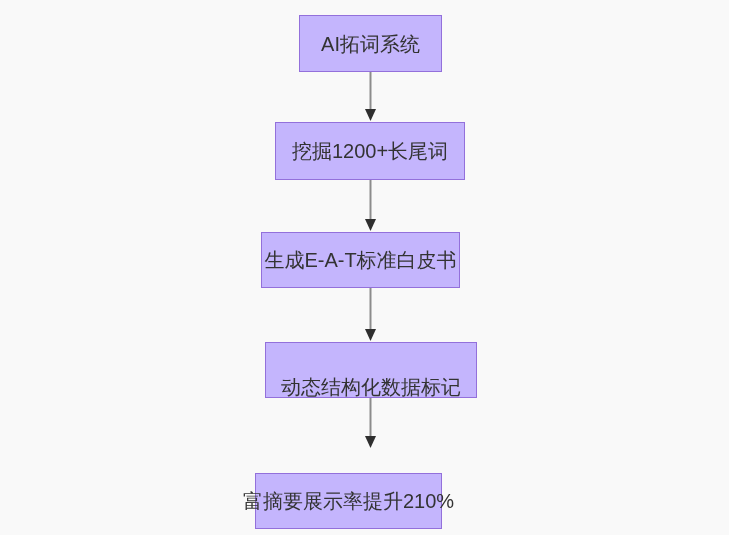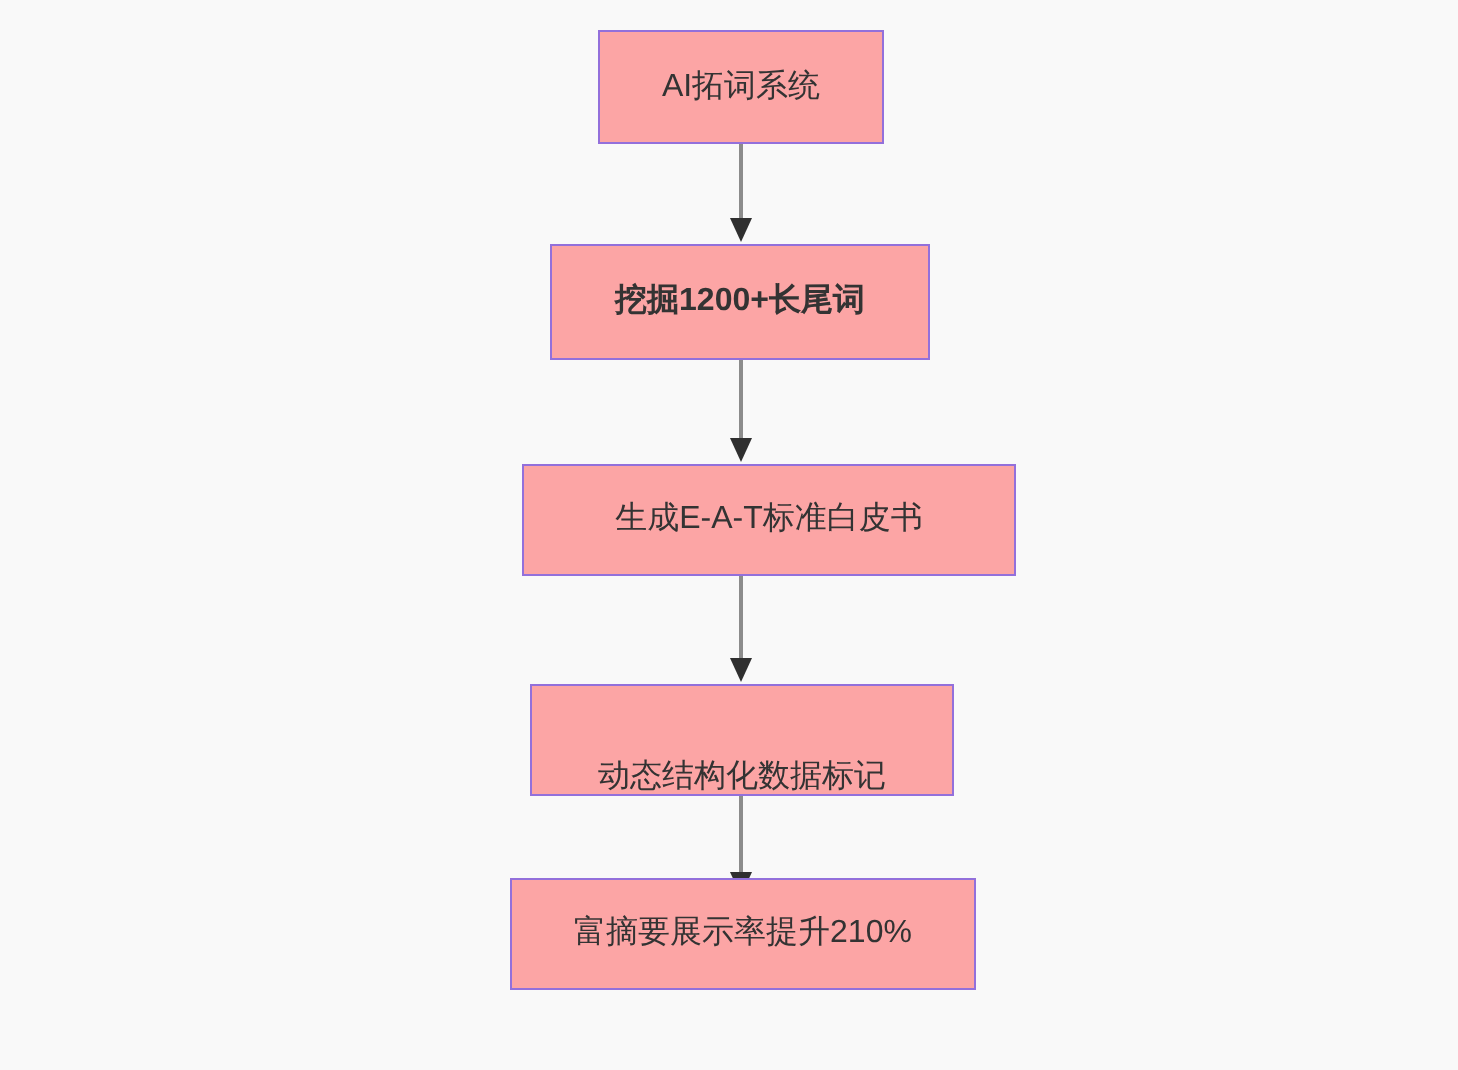--- a/index.html
+++ b/index.html
@@ -18,36 +18,36 @@
     position: absolute;
     left: 0;
     top: 0;
     width: 729px;
     height: 535px;
     pointer-events: none;
   }
   .node {
     position: absolute;
     box-sizing: border-box;
-    background: #fca5a5;
+    background: #c4b5fd;
     border: 1px solid #9370db;
     color: #333333;
-    font-size: 16px;
+    font-size: 20px;
     line-height: 1;
     display: flex;
     align-items: center;
     justify-content: center;
     text-align: center;
     white-space: nowrap;
   }
   .node-1 { left: 299px; top: 15px;  width: 143px; height: 57px; }
-  .node-2 { left: 275px; top: 122px; width: 190px; height: 58px; font-weight: bold; }
-  .node-3 { left: 261px; top: 232px; width: 247px; height: 56px; }
+  .node-2 { left: 275px; top: 122px; width: 190px; height: 58px; }
+  .node-3 { left: 261px; top: 232px; width: 199px; height: 56px; }
   .node-4 { left: 265px; top: 342px; width: 212px; height: 56px; align-items: flex-end; }
-  .node-5 { left: 255px; top: 439px; width: 233px; height: 56px; }
+  .node-5 { left: 255px; top: 473px; width: 187px; height: 56px; }
 </style>
 </head>
 <body>
 
 <div class="canvas">
 
   <svg class="edges" viewBox="0 0 729 535" xmlns="http://www.w3.org/2000/svg" aria-hidden="true">
 
     <g>
       <line x1="370.5" y1="72" x2="370.5" y2="112" stroke="#8c8c8c" stroke-width="2"></line>

